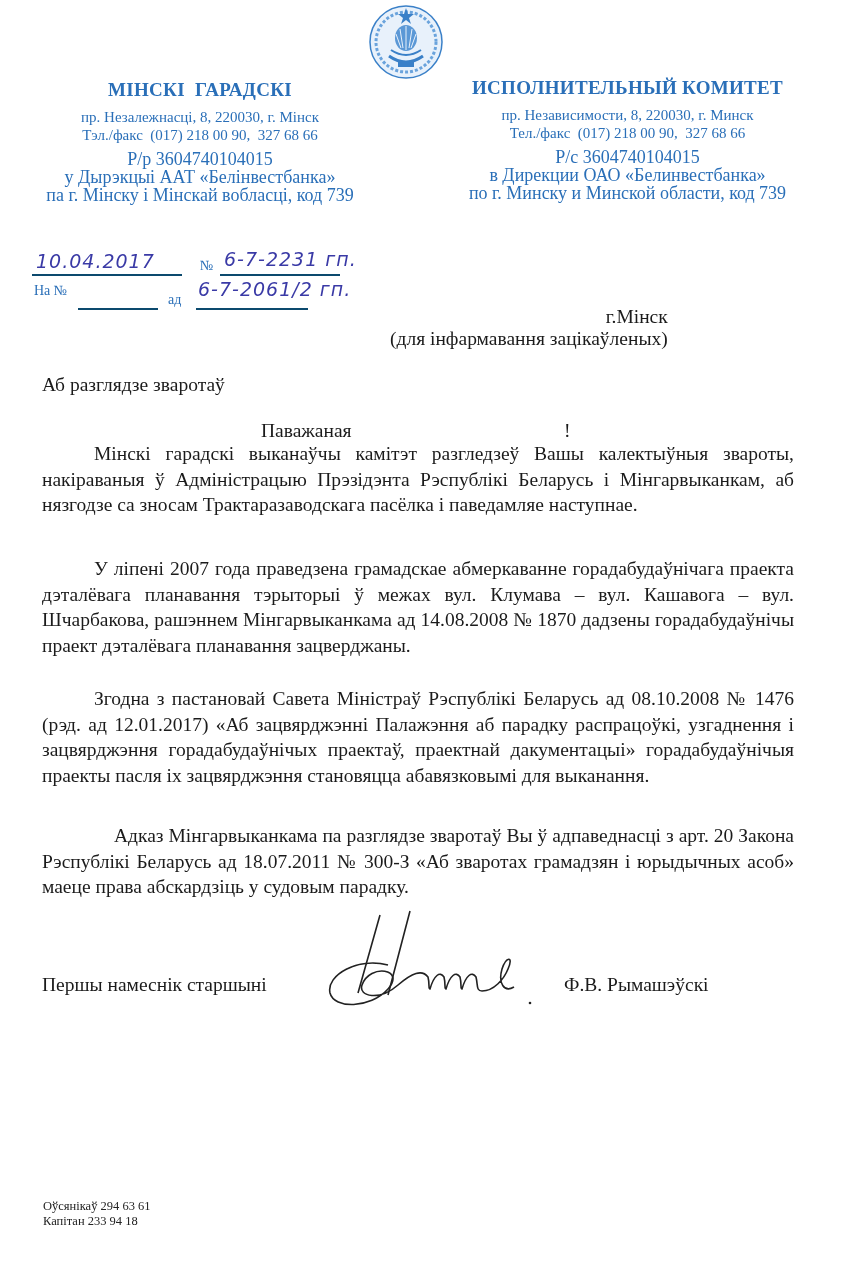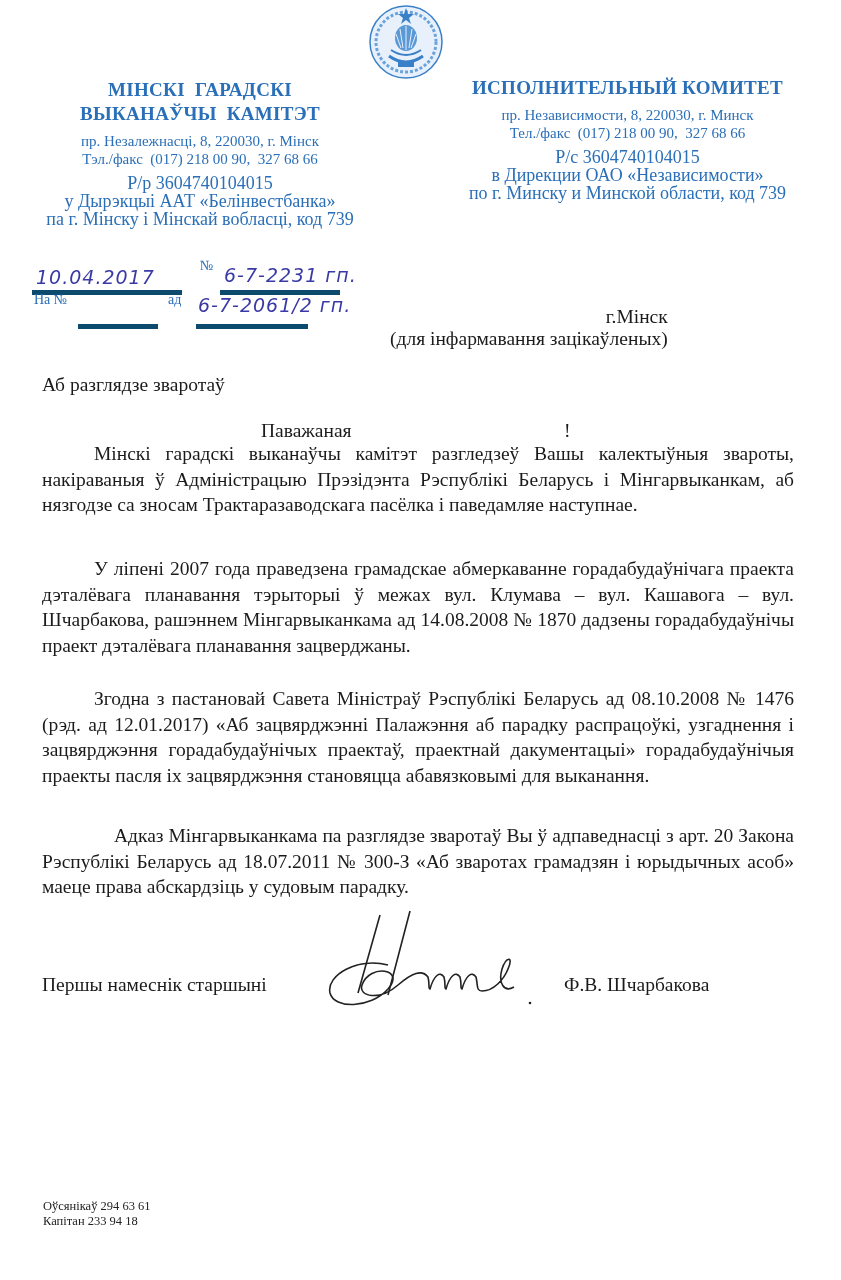--- a/index.html
+++ b/index.html
@@ -8,21 +8,21 @@
     .lh { color: #2a6fb8; text-align: center; font-family: "Liberation Serif", serif; }
     .lh-title { font-weight: bold; font-size: 19px; line-height: 24px; letter-spacing: 0.3px; }
     .lh-line { font-size: 15px; line-height: 18px; }
     .lh-bank { font-size: 18px; line-height: 18px; }
     #emblem { left: 367px; top: 2px; width: 78px; height: 78px; }
     #lh-left { left: 40px; top: 78px; width: 320px; }
     #lh-right { left: 445px; top: 76px; width: 365px; }
     .gap6 { height: 6px; }
     .regline { color: #2a6fb8; font-size: 14px; }
     .hand { font-family: "DejaVu Sans", sans-serif; font-style: italic; color: #3a3aa6; font-size: 19px; letter-spacing: 1px; }
-    .uline { border-bottom: 5px solid #0c4a6e; margin-top: 16px; }
+    .uline { border-bottom: 2px solid #0c4a6e; }
     .txt { font-size: 19.5px; line-height: 25.5px; font-family: "Liberation Serif", serif; color: #1b1b1b; }
     .para { position: absolute; left: 42px; width: 752px; text-align: justify; text-align-last: left; }
     .ind { text-indent: 52px; }
     .small { font-size: 12.5px; line-height: 15px; font-family: "Liberation Serif", serif; color: #222; }
   </style>
 </head>
 <body>
 
 <div id="emblem" class="abs">
   <svg width="78" height="78" viewBox="0 0 78 78">
@@ -32,50 +32,49 @@
     <path d="M22 54 Q39 66 56 54" fill="none" stroke="#3a80c8" stroke-width="3"></path>
     <path d="M24 48 Q39 58 54 48" fill="none" stroke="#3a80c8" stroke-width="2"></path>
     <ellipse cx="39" cy="36" rx="11" ry="13" fill="#5b98d6"></ellipse>
     <path d="M39 24 L39 48 M33 27 L36 46 M45 27 L42 46 M29 32 L34 46 M49 32 L44 46" stroke="#e8f1fb" stroke-width="1"></path>
     <rect x="31" y="60" width="16" height="5" fill="#3a80c8"></rect>
   </svg>
 </div>
 
 <div id="lh-left" class="abs lh">
   <div class="lh-title" style="white-space:pre">МІНСКІ  ГАРАДСКІ</div>
-  <div class="lh-title" style="white-space:pre">ВЫКАНАЎЧЫ  КАМІТЭТ</div>
   <div class="gap6"></div>
   <div class="lh-line">пр. Незалежнасці, 8, 220030, г. Мінск</div>
   <div class="lh-line" style="white-space:pre">Тэл./факс  (017) 218 00 90,  327 68 66</div>
   <div class="gap6"></div>
   <div class="lh-bank">Р/р 3604740104015</div>
   <div class="lh-bank">у Дырэкцыі ААТ «Белінвестбанка»</div>
   <div class="lh-bank">па г. Мінску і Мінскай вобласці, код 739</div>
 </div>
 
 <div id="lh-right" class="abs lh">
   <div class="lh-title">ИСПОЛНИТЕЛЬНЫЙ КОМИТЕТ</div>
   <div class="gap6"></div>
   <div class="lh-line">пр. Независимости, 8, 220030, г. Минск</div>
   <div class="lh-line" style="white-space:pre">Тел./факс  (017) 218 00 90,  327 68 66</div>
   <div class="gap6"></div>
   <div class="lh-bank">Р/с 3604740104015</div>
-  <div class="lh-bank">в Дирекции ОАО «Независимости»</div>
+  <div class="lh-bank">в Дирекции ОАО «Белинвестбанка»</div>
   <div class="lh-bank">по г. Минску и Минской области, код 739</div>
 </div>
 
 <div class="abs uline" style="left:32px; top:252px; width:150px; height:22px;">
   <span class="hand" style="position:absolute; left:4px; top:-2px;">10.04.2017</span>
 </div>
 <span class="abs regline" style="left:200px; top:258px;">№</span>
 <div class="abs uline" style="left:220px; top:252px; width:120px; height:22px;">
   <span class="hand" style="position:absolute; left:4px; top:-4px; white-space:nowrap;">6-7-2231 гп.</span>
 </div>
 
-<span class="abs regline" style="left:34px; top:292px;">На №</span>
+<span class="abs regline" style="left:34px; top:283px;">На №</span>
 <div class="abs uline" style="left:78px; top:296px; width:80px; height:12px;">
   <span></span>
 </div>
 <span class="abs regline" style="left:168px; top:292px;">ад</span>
 <div class="abs uline" style="left:196px; top:284px; width:112px; height:24px;">
   <span class="hand" style="position:absolute; left:2px; top:-6px; white-space:nowrap;">6-7-2061/2 гп.</span>
 </div>
 
 <div class="abs txt" style="left:390px; top:306px; line-height:22px;text-align:right;">
   <div>г.Мінск</div>
@@ -93,18 +92,18 @@
 <div class="para txt ind" style="top:823px; text-indent:72px;">Адказ Мінгарвыканкама па разглядзе зваротаў Вы ў адпаведнасці з арт. 20 Закона Рэспублікі Беларусь ад 18.07.2011 № 300-З «Аб зваротах грамадзян і юрыдычных асоб» маеце права абскардзіць у судовым парадку.</div>
 
 <div class="abs txt" style="left:42px; top:972px;">Першы намеснік старшыні</div>
 <div class="abs" style="left:318px; top:905px; width:230px; height:110px;">
   <svg width="230" height="110" viewBox="0 0 230 110">
     <path d="M62 10 L40 88 M92 6 L70 90" fill="none" stroke="#222" stroke-width="1.6"></path>
     <path d="M70 60 C40 52 8 70 12 88 C16 104 52 104 70 84 C88 64 52 58 44 80 C40 92 62 96 80 80 C94 68 104 64 110 72 C112 80 110 84 112 84 C116 70 122 66 126 72 C128 80 126 84 128 84 C132 70 138 66 142 72 C144 80 142 84 144 84 C148 70 154 66 158 72 C160 80 158 86 164 86 C176 86 186 74 190 64 C196 50 188 52 184 64 C180 78 186 88 196 82" fill="none" stroke="#222" stroke-width="1.6"></path>
     <circle cx="212" cy="98" r="1.3" fill="#222"></circle>
   </svg>
 </div>
-<div class="abs txt" style="left:564px; top:972px;">Ф.В. Шчарбакова</div>
+<div class="abs txt" style="left:564px; top:972px;">Ф.В. Рымашэўскі</div>
 
 <div class="abs small" style="left:43px; top:1199px;">
   <div>Оўсянікаў 294 63 61</div>
   <div>Капітан 233 94 18</div>
 </div>
 
 </body></html>

